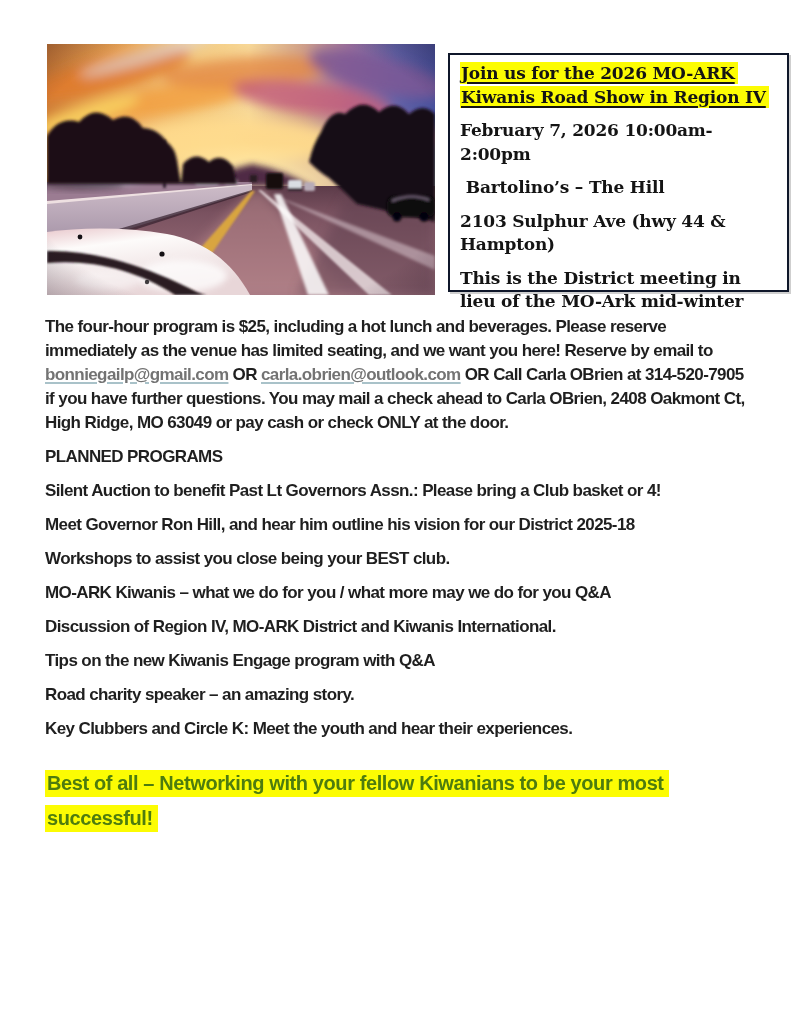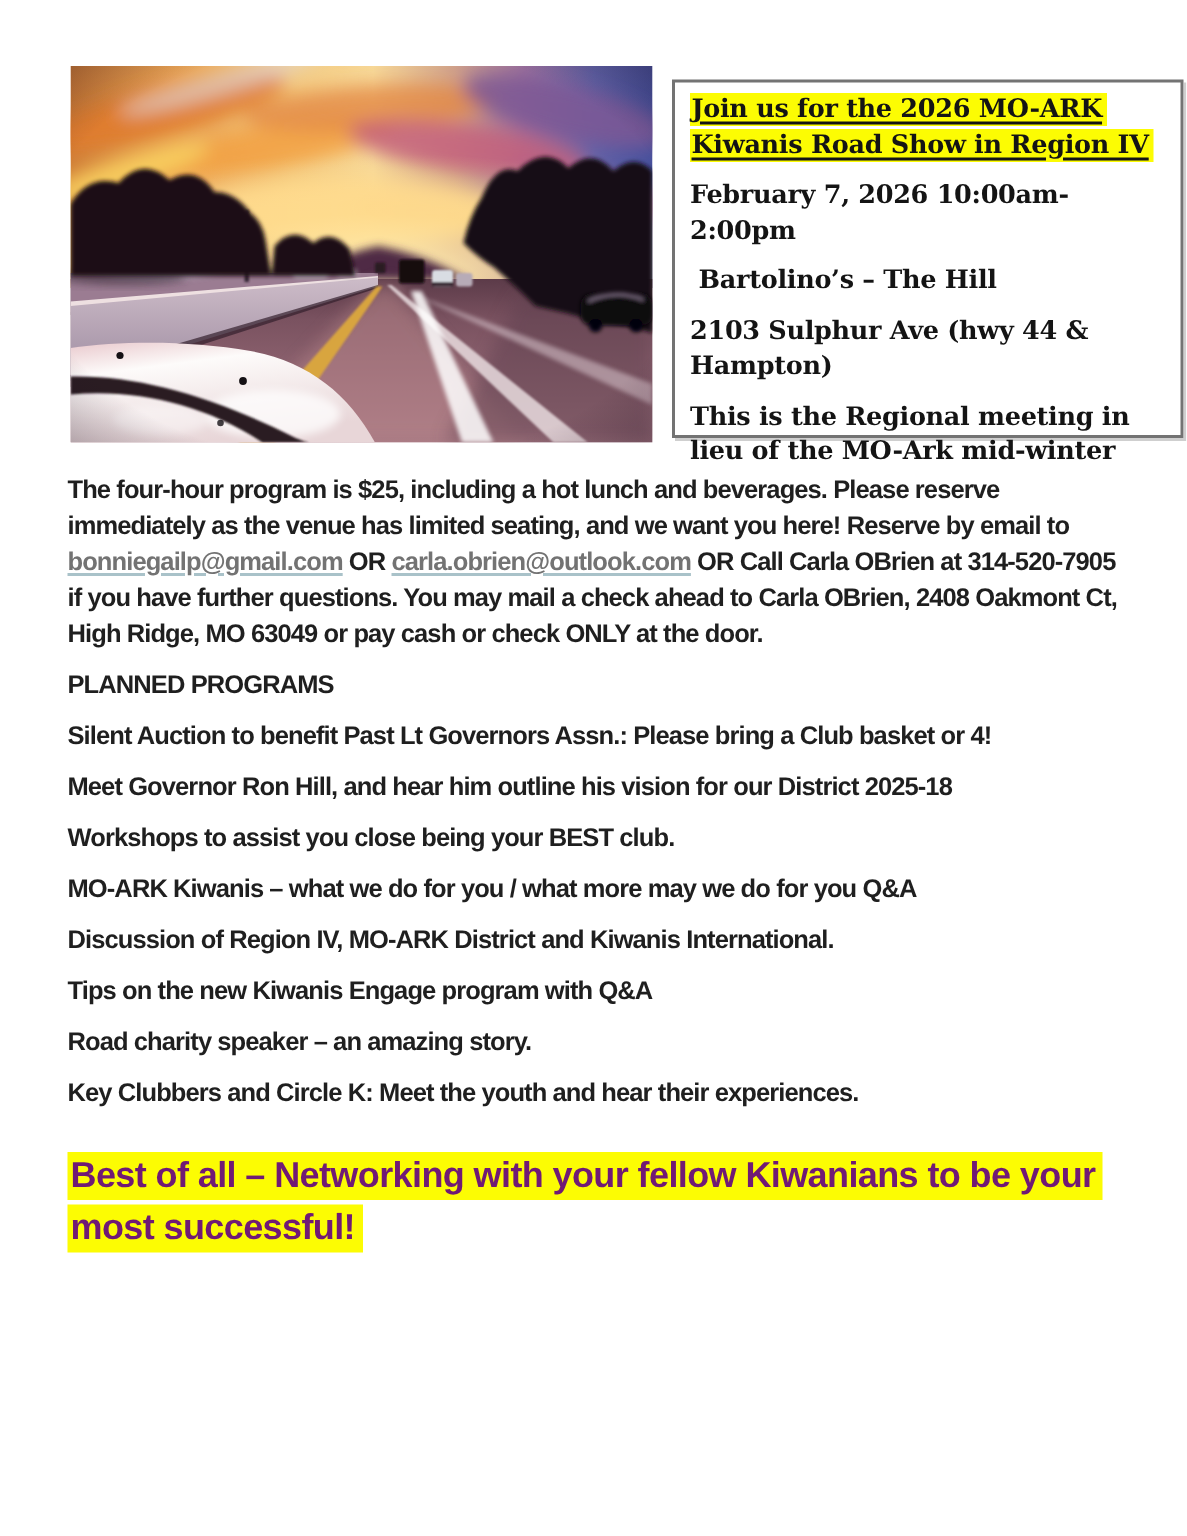--- a/index.html
+++ b/index.html
@@ -9,21 +9,21 @@
     overflow:hidden;margin:0 auto;
   }
   
   .photo{
     position:absolute;left:47px;top:44px;width:388px;height:251px;
   }
   .photo svg{display:block;width:100%;height:100%;}
   
   .event-box{
     position:absolute;left:448px;top:53px;width:341px;height:239px;
-    box-sizing:border-box;border:2px solid #737373;
+    box-sizing:border-box;border:2px solid #0f172a;
     box-shadow:2px 2px 0 #cfcfcf;
     padding:7px 10px 6px 10px;
     font-family:"DejaVu Serif",serif;font-weight:bold;
     font-size:17px;line-height:23.5px;color:#141414;
     letter-spacing:-0.2px;
   }
   .event-box p{margin:0 0 10px 0;}
   .event-box p:last-child{margin-bottom:0;}
   .hl-title{
     background:#fcfc03;
@@ -45,22 +45,22 @@
   .link{
     color:#737373;
     text-decoration:underline;
     text-decoration-color:#a9c2c9;
     text-decoration-thickness:1.5px;
     text-underline-offset:2px;
     cursor:pointer;
   }
   .closing{
     margin-top:25px !important;
-    font-size:24px;line-height:35px;letter-spacing:-0.4px;
-    color:#701a75;
+    font-size:20px;line-height:35px;letter-spacing:-0.4px;
+    color:#4d7c0f;
   }
   .hl-closing{
     background:#fcfc03;
     padding:2px 5px 3px 2px;
     -webkit-box-decoration-break:clone;box-decoration-break:clone;
   }
 </style>
 </head>
 <body>
 
@@ -186,21 +186,21 @@
 
       <rect x="0" y="0" width="388" height="251" fill="url(#vign)"></rect>
     </svg>
   </div>
 
   <div class="event-box">
     <p><span class="hl-title">Join us for the 2026 MO-ARK Kiwanis Road Show in Region IV</span></p>
     <p>February 7, 2026 10:00am-2:00pm</p>
     <p class="prewrap"> Bartolino’s – The Hill</p>
     <p>2103 Sulphur Ave (hwy 44 &amp; Hampton)</p>
-    <p>This is the Regional meeting in lieu of the MO-Ark mid-winter</p>
+    <p>This is the District meeting in lieu of the MO-Ark mid-winter</p>
   </div>
 
   <div class="content">
 
     <p><span>The four-hour program is $25, including a hot lunch and beverages. Please reserve immediately as the venue has limited seating, and we want you here! Reserve by email to </span><a class="link">bonniegailp@gmail.com</a><span> OR </span><a class="link">carla.obrien@outlook.com</a><span> OR Call Carla OBrien at 314-520-7905 if you have further questions. You may mail a check ahead to Carla OBrien, 2408 Oakmont Ct, High Ridge, MO 63049 or pay cash or check ONLY at the door.</span></p>
 
     <p>PLANNED PROGRAMS</p>
 
     <p>Silent Auction to benefit Past Lt Governors Assn.: Please bring a Club basket or 4!</p>
     <p>Meet Governor Ron Hill, and hear him outline his vision for our District 2025-18</p>

